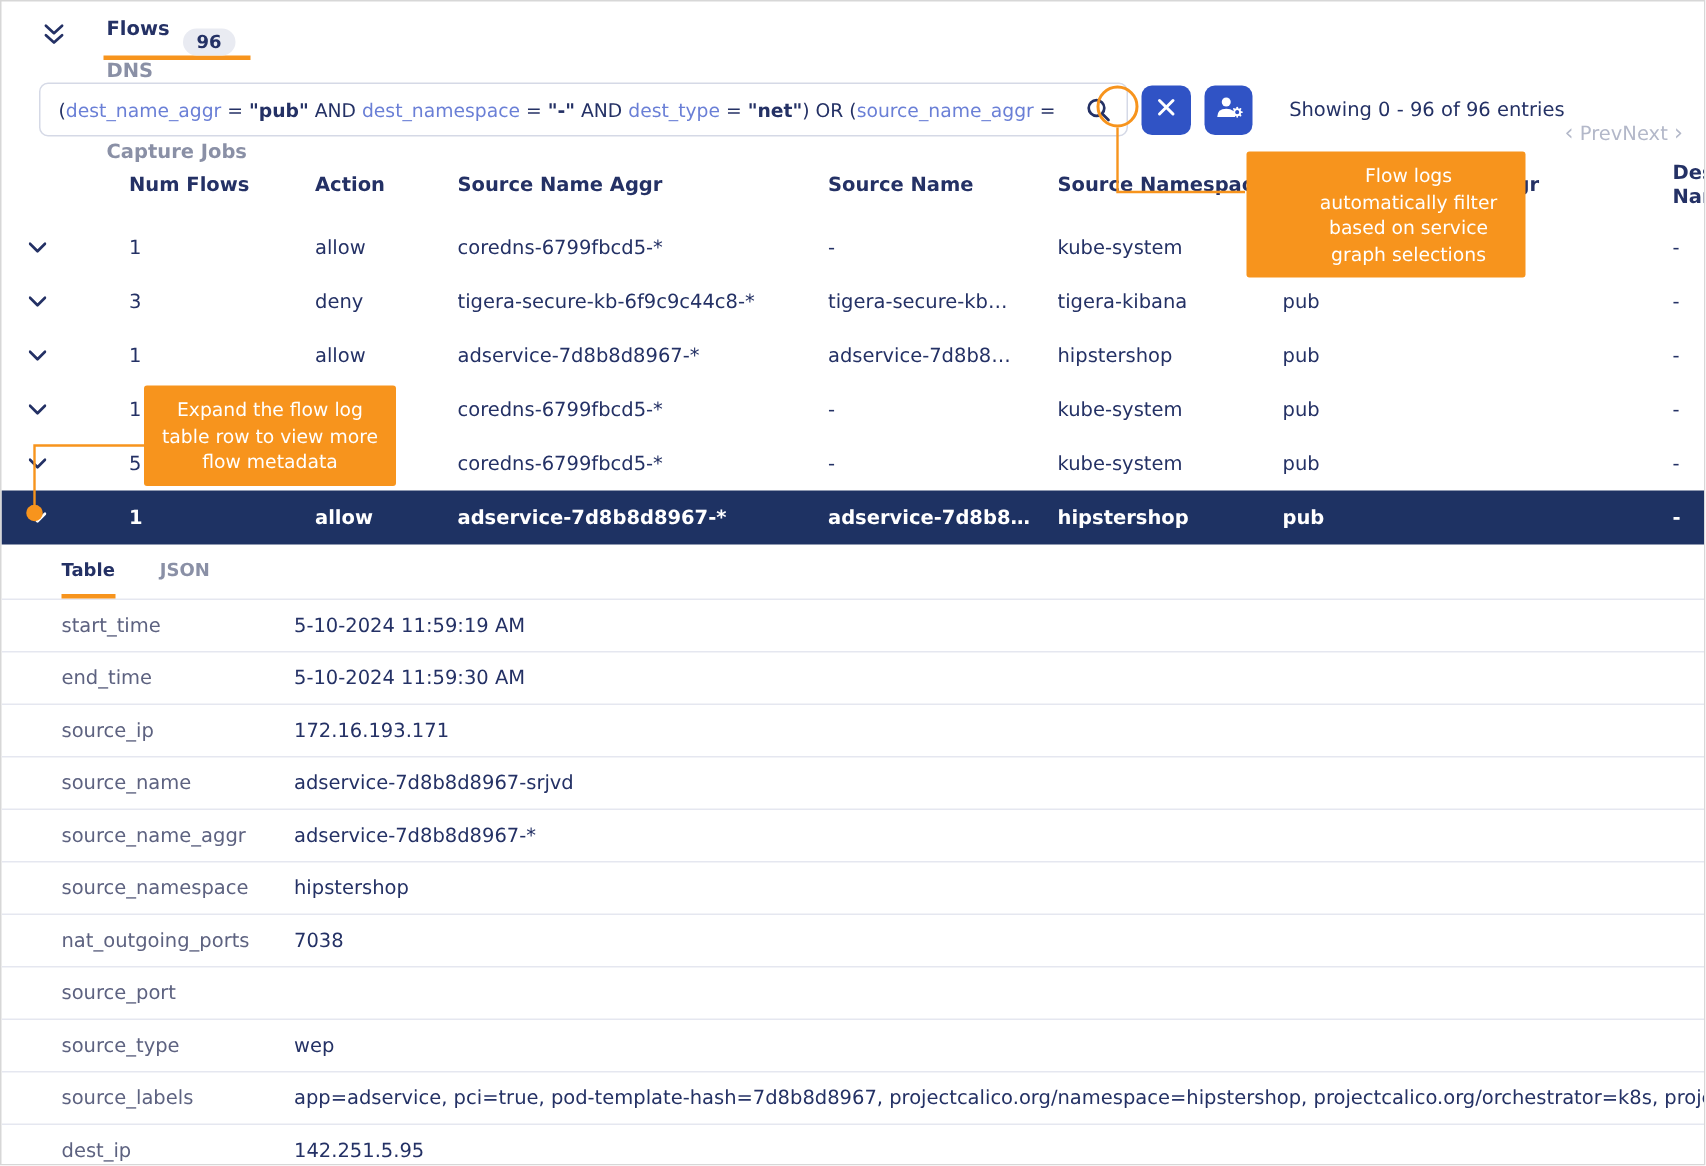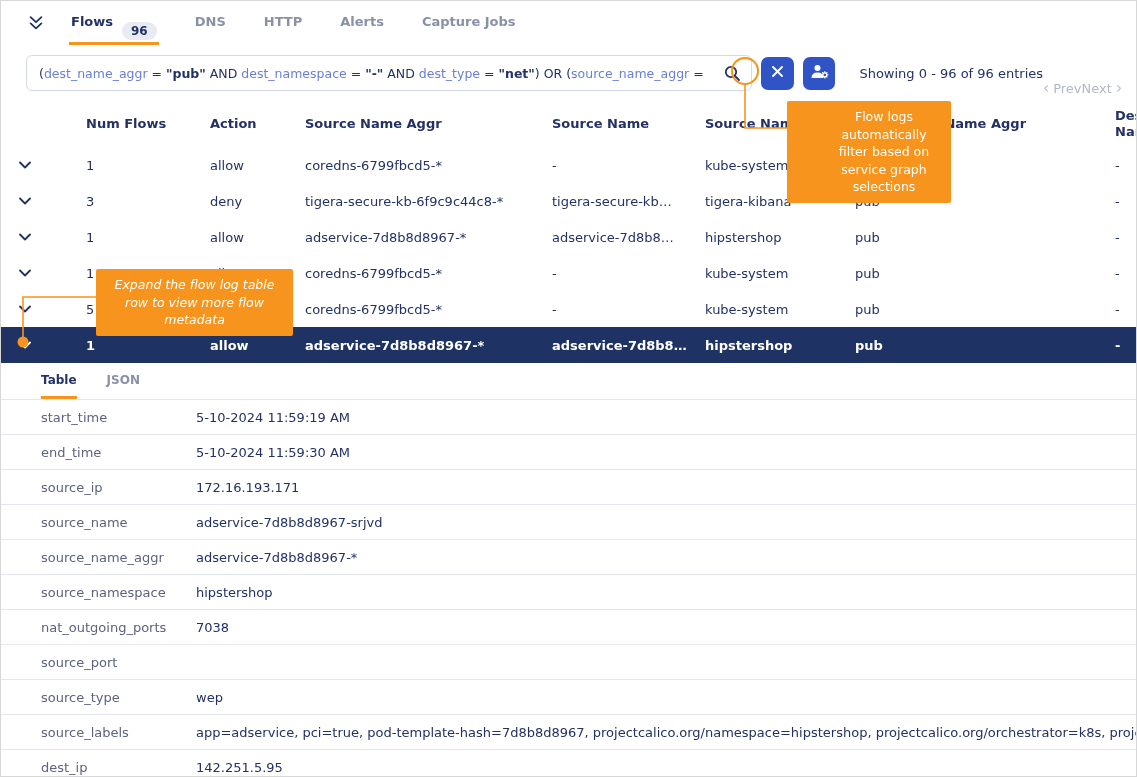--- a/index.html
+++ b/index.html
@@ -13,21 +13,21 @@
     --label-gray:#5D6280;
     --pager-gray:#B3B8C9;
   }
   *{box-sizing:border-box;margin:0;padding:0;}
   body{font-family:"DejaVu Sans","Liberation Sans",sans-serif;background:#fff;}
   .page{position:relative;width:1137px;height:777px;border:1px solid #d7d7d7;background:#fff;overflow:hidden;color:var(--navy);}
 
   
   .tabbar{display:flex;align-items:stretch;height:44px;padding-left:26px;}
   .collapse{display:flex;align-items:center;margin-right:24px;color:var(--navy);cursor:pointer;}
-  .tabs{display:flex;align-items:stretch;}
+  .tabs{display:flex;align-items:stretch;flex-direction:column;}
   .tab{display:flex;align-items:center;margin-right:34px;font-size:13px;font-weight:700;color:var(--muted);border-bottom:3px solid transparent;padding:0 2px;cursor:pointer;}
   .tab.active{color:var(--navy);border-bottom-color:var(--accent-orange);}
   .badge{margin-left:9px;background:#E9EBF2;color:var(--navy);border-radius:11px;padding:2px 9px;font-size:12px;font-weight:600;margin-top:18px;}
 
   
   .filterbar{display:flex;align-items:center;height:56px;padding:0 10px 0 25px;}
   .search{display:flex;align-items:center;width:732px;height:36px;border:1.5px solid #D5D9E6;border-radius:6px;padding:0 10px 0 12px;overflow:hidden;background:#fff;}
   .qtext{flex:1;white-space:nowrap;overflow:hidden;font-size:12.5px;color:var(--navy);}
   .tok-field{color:var(--field-blue);}
   .tok-value{font-weight:700;color:var(--navy);}
@@ -59,22 +59,22 @@
   
   .dtabs{display:flex;align-items:stretch;height:36px;padding-left:40px;gap:30px;}
   .dtab{display:flex;align-items:center;font-size:12px;font-weight:700;color:var(--muted);border-bottom:3px solid transparent;cursor:pointer;}
   .dtab.active{color:var(--navy);border-bottom-color:var(--accent-orange);}
   .drow{display:flex;align-items:center;height:35px;border-top:1px solid var(--border);font-size:13px;}
   .dkey{flex:none;width:195px;padding-left:40px;color:var(--label-gray);white-space:nowrap;overflow:hidden;}
   .dval{flex:1;min-width:0;color:var(--navy);white-space:nowrap;overflow:hidden;}
 
   
   .callout{position:absolute;background:var(--accent-orange);color:#fff;font-size:12.5px;line-height:1.4;text-align:center;padding:7px 10px;border-radius:2px;z-index:6;}
-  #callout-filter{left:786px;top:100px;width:164px;padding-left:40px;}
-  #callout-expand{left:95px;top:268px;width:197px;font-style:italic;}
+  #callout-filter{left:830px;top:100px;width:186px;padding-left:40px;}
+  #callout-expand{left:95px;top:256px;width:168px;}
   #connector-overlay{position:absolute;left:0;top:0;width:1137px;height:777px;pointer-events:none;z-index:5;}
 </style>
 </head>
 <body>
 
 <div class="page">
 
   <div class="tabbar">
     <span class="collapse">
       <svg width="18" height="18" viewBox="0 0 20 20">

